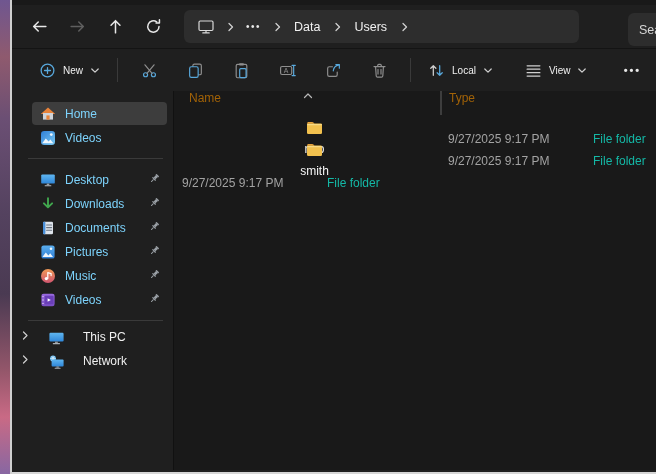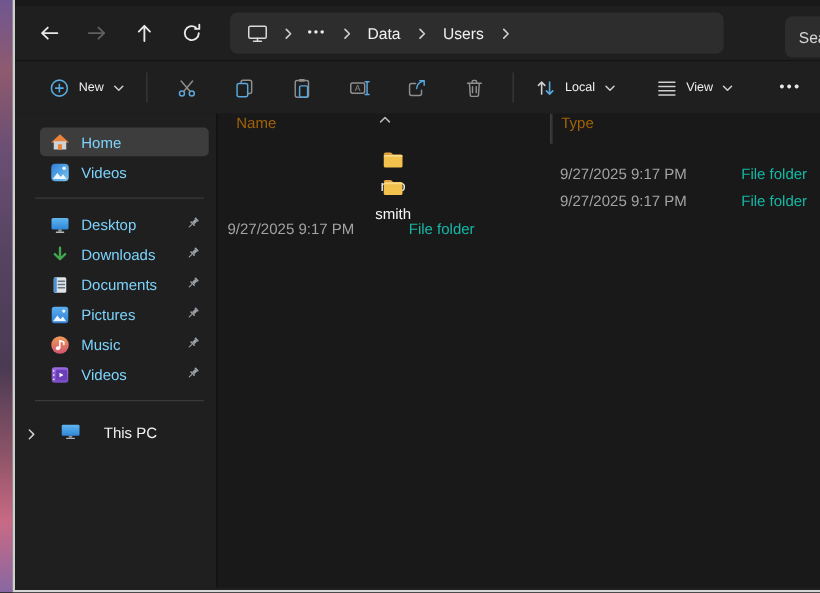--- a/index.html
+++ b/index.html
@@ -52,21 +52,21 @@
 
   
   .content{position:absolute;top:91px;left:0;right:0;bottom:2px;display:flex;}
   .sidebar{width:161px;background:#1f1f1f;padding-top:10px;box-sizing:border-box;position:relative;}
   .filepane{flex:1;background:#191919;border-left:1px solid #111;position:relative;}
 
   .sb-row{height:23px;display:flex;align-items:center;gap:9px;margin:1px 6px 1px 20px;
     padding-left:8px;border-radius:4px;position:relative;cursor:pointer;}
   .sb-row.selected{background:#3d3d3d;}
   .sb-row .label{color:#7dd3fc;font-size:12px;white-space:nowrap;}
-  .sb-tree-row{height:23px;display:flex;align-items:flex-end;gap:18px;margin:1px 6px 1px 2px;
+  .sb-tree-row{height:23px;display:flex;align-items:flex-start;gap:18px;margin:1px 6px 1px 2px;
     padding-left:6px;border-radius:4px;position:relative;cursor:pointer;}
   .sb-tree-row .label{color:#f0f0f0;font-size:12px;}
   .sb-sep{height:1px;background:#3a3a3a;margin:9px 10px 9px 16px;}
   .pin{position:absolute;right:7px;top:5px;}
 
   
   .list-header{display:flex;align-items:flex-start;height:30px;position:relative;color:#a16207;}
   .col-name{width:266px;padding-left:15px;box-sizing:border-box;}
   .col-date{width:144px;padding-left:8px;box-sizing:border-box;}
   .col-type{flex:1;padding-left:7px;box-sizing:border-box;}
@@ -466,20 +466,43 @@
                 </linearGradient>
               </defs>
               <rect x="1.4" y="2.8" width="14.2" height="8.8" rx="1.1" fill="url(#pcg)"></rect>
               <rect x="7" y="11.6" width="2.8" height="1.5" fill="#8f959b"></rect>
               <rect x="4.8" y="13.1" width="7.2" height="1.1" rx="0.5" fill="#aab0b6"></rect>
             </svg>
         </span>
         <span class="label">This PC</span>
       </div>
 
+      <div class="sb-tree-row">
+        <span>
+          <svg width="10" height="11" viewBox="0 0 10 11" fill="none" stroke="#cfcfcf" stroke-width="1.2" stroke-linecap="round" stroke-linejoin="round">
+              <path d="M3.5 2 7 5.5 3.5 9"></path>
+            </svg>
+        </span>
+        <span>
+          <svg width="17" height="16" viewBox="0 0 17 16">
+              <defs>
+                <linearGradient id="netg" x1="0" y1="0" x2="0" y2="1">
+                  <stop offset="0" stop-color="#5fb6f0"></stop>
+                  <stop offset="1" stop-color="#2f86d8"></stop>
+                </linearGradient>
+              </defs>
+              <circle cx="5" cy="4.6" r="3" fill="#57b0ea"></circle>
+              <path d="M2.2 4.6h5.6M5 1.8v5.6M3 2.6c1.2 1.2 2.8 1.2 4 0M3 6.6c1.2-1.2 2.8-1.2 4 0" stroke="#eaf5fd" stroke-width="0.7" fill="none"></path>
+              <rect x="3.6" y="5.4" width="12" height="7" rx="1" fill="url(#netg)"></rect>
+              <rect x="8.4" y="12.4" width="2.4" height="1.3" fill="#8f959b"></rect>
+              <rect x="6.6" y="13.7" width="6" height="1" rx="0.5" fill="#aab0b6"></rect>
+            </svg>
+        </span>
+        <span class="label">Network</span>
+      </div>
     </aside>
 
     <main class="filepane">
       <div class="list-header">
         <span class="sort-caret">
           <svg width="12" height="8" viewBox="0 0 12 8" fill="none" stroke="#b8b8b8" stroke-width="1.2" stroke-linecap="round" stroke-linejoin="round">
               <path d="M2.5 5.5 6 2l3.5 3.5"></path>
             </svg>
         </span>
         <span class="col-name">Name</span>

